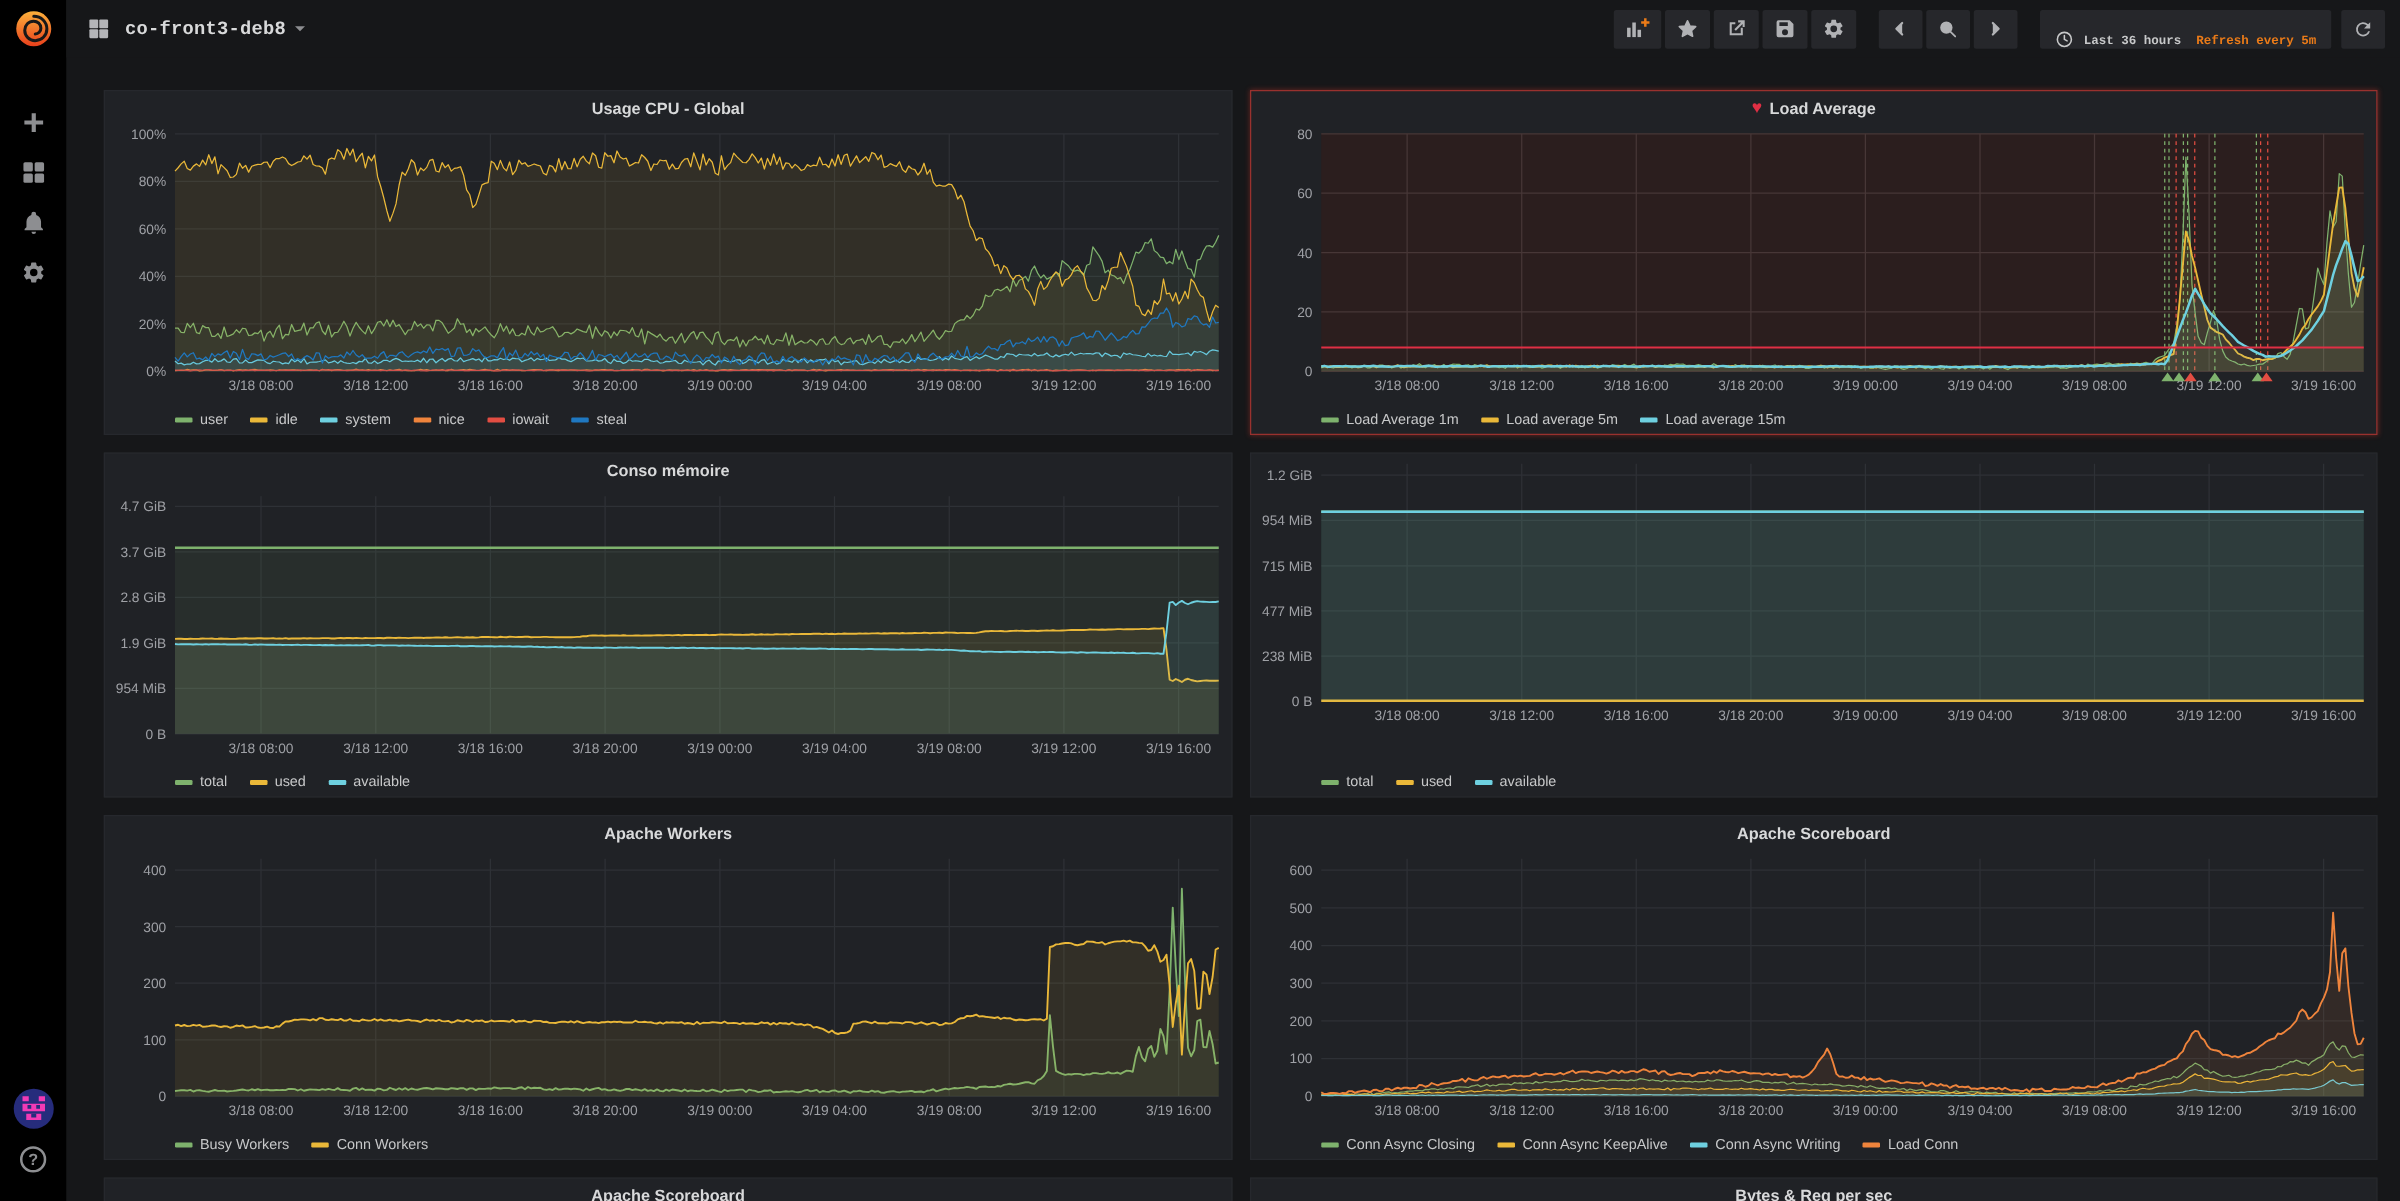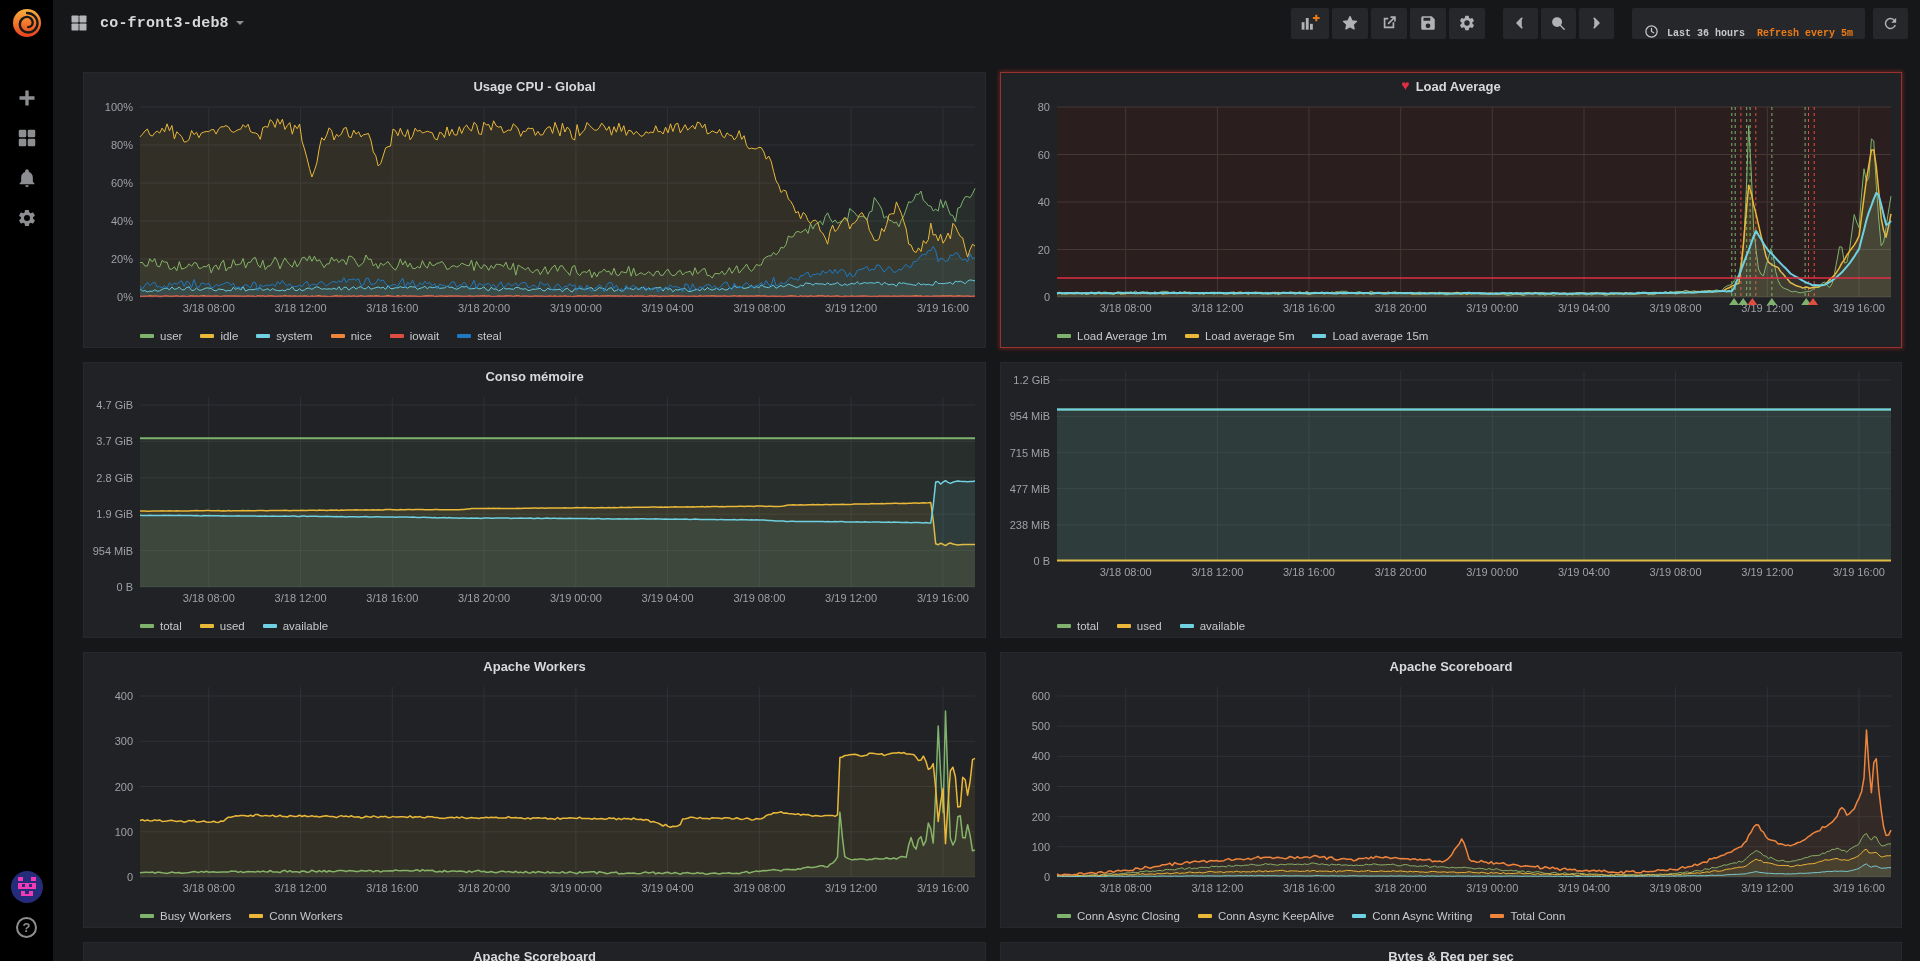--- a/index.html
+++ b/index.html
@@ -608,21 +608,21 @@
             <span class="legend-item">
               <span class="legend-dash" style="background: rgb(234, 184, 57);"></span>
               <span>Conn Async KeepAlive</span>
             </span>
             <span class="legend-item">
               <span class="legend-dash" style="background: rgb(110, 208, 224);"></span>
               <span>Conn Async Writing</span>
             </span>
             <span class="legend-item">
               <span class="legend-dash" style="background: rgb(239, 132, 60);"></span>
-              <span>Total Conn</span>
+              <span>Load Conn</span>
             </span>
           </div>
       </section>
 
       <section class="panel">
         <div class="panel-header">
           <span>Apache Scoreboard</span>
         </div>
         <div class="panel-chart">
             <svg width="901" height="240" style="display:block">

